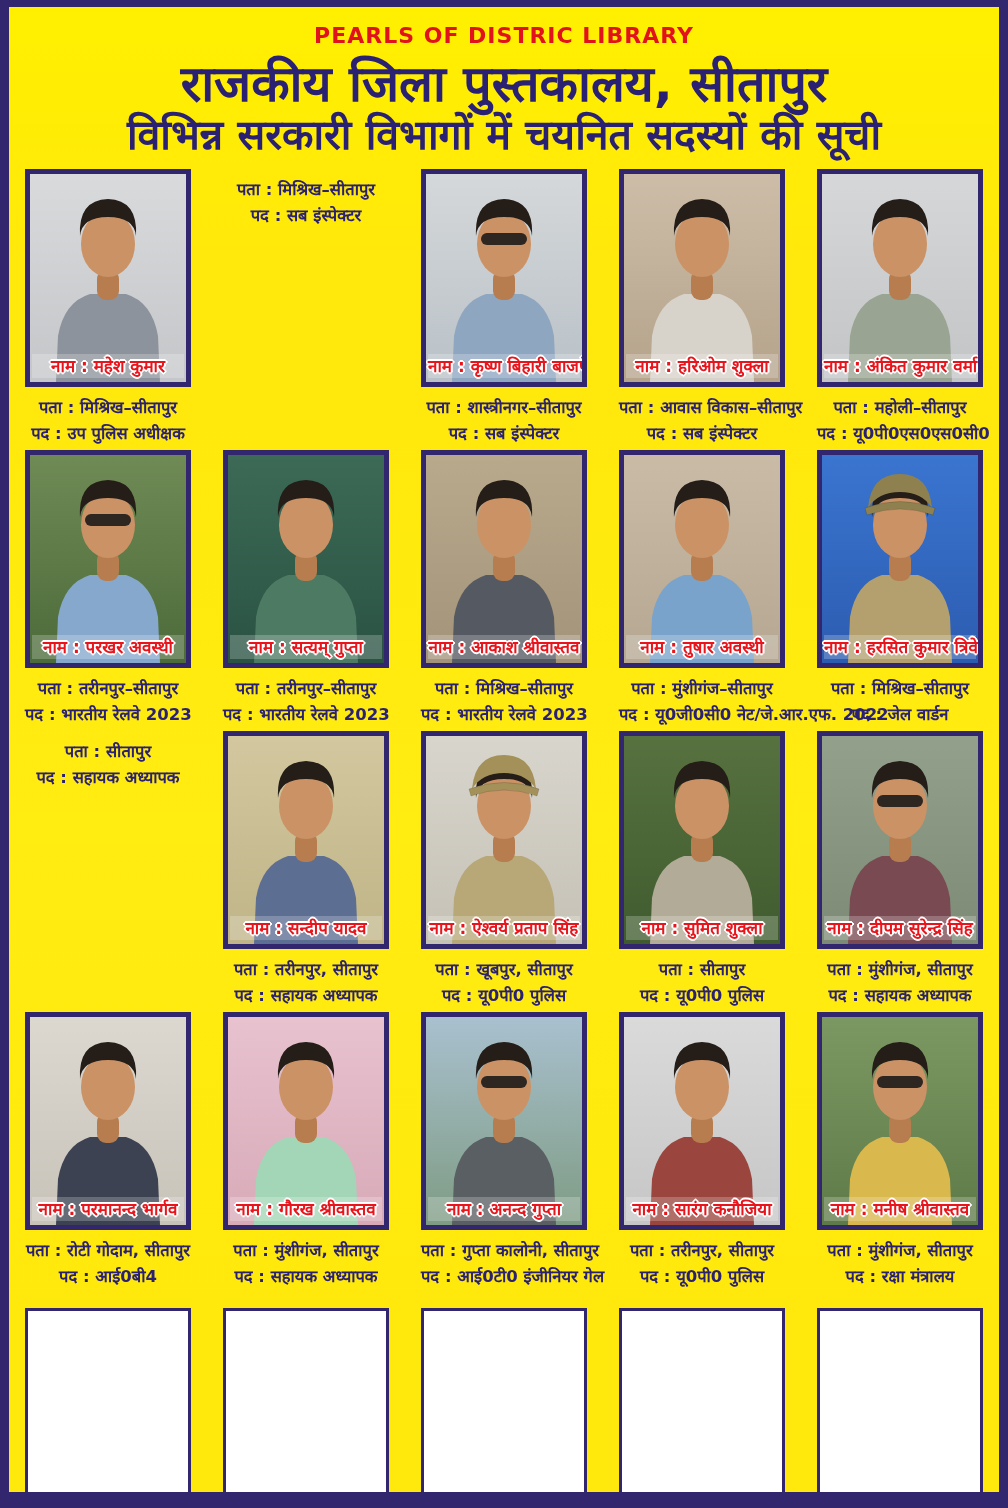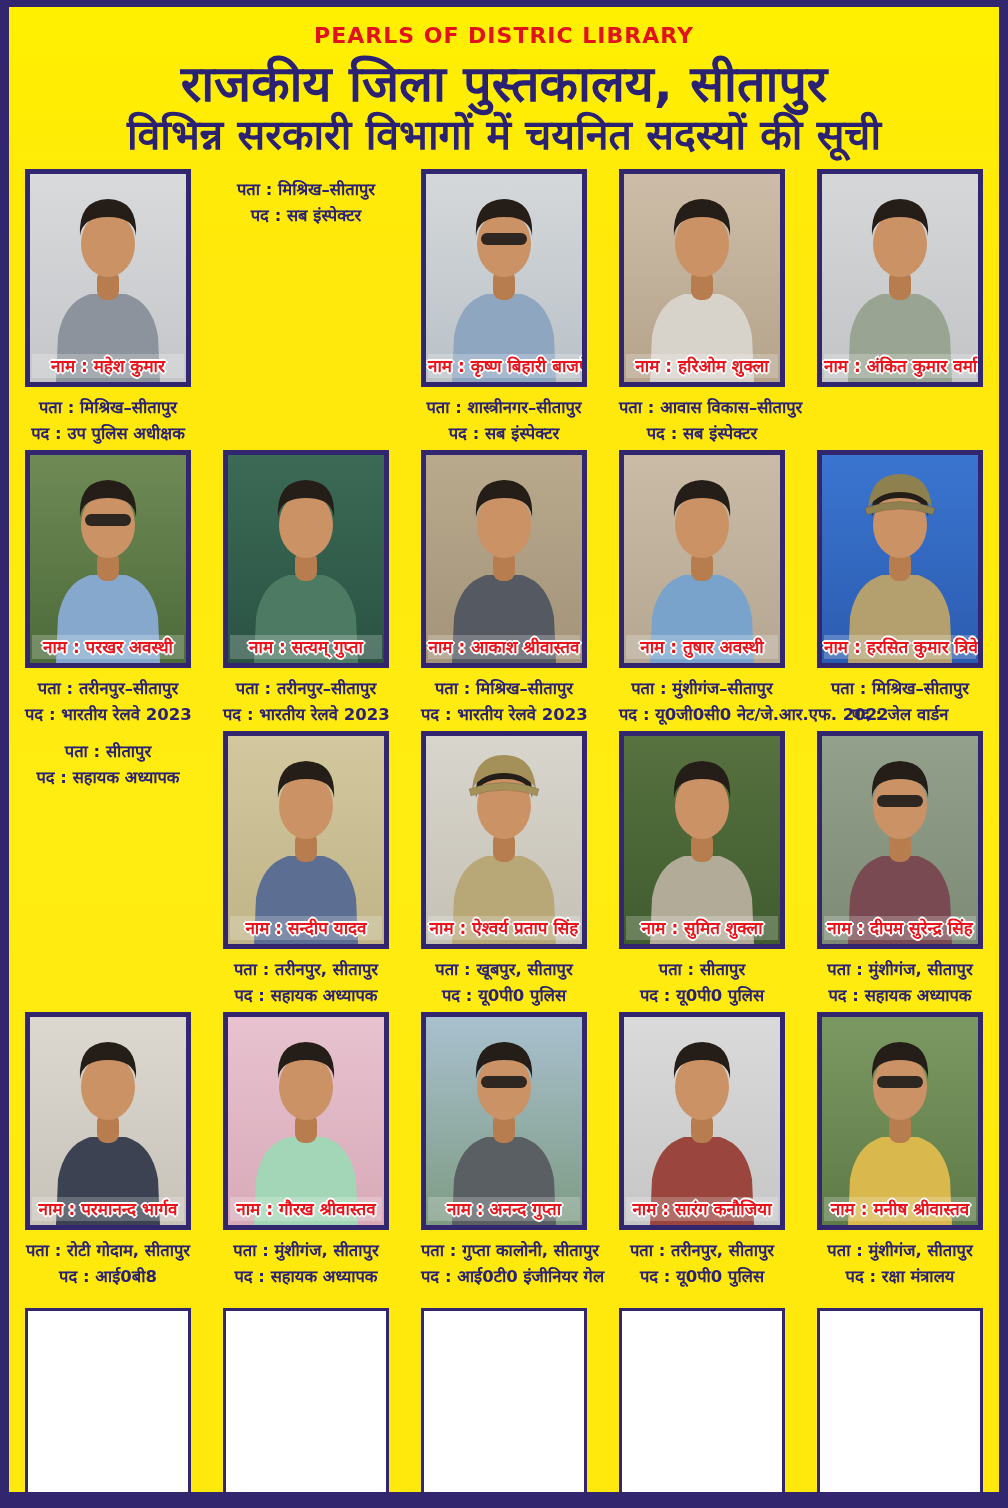--- a/index.html
+++ b/index.html
@@ -149,20 +149,24 @@
             </defs>
     <rect x="0" y="0" width="156" height="208" fill="url(#bg4)"></rect>
     <path d="M26 208 L28 162 Q34 128 60 120 L96 120 Q122 128 128 162 L130 208 Z" fill="#9aa492"></path>
     <rect x="67" y="96" width="22" height="30" rx="9" fill="#b77d4f"></rect>
     <ellipse cx="78" cy="70" rx="27" ry="33" fill="#cb9266"></ellipse>
     <path d="M50 62 Q48 26 78 25 Q108 26 106 62 Q104 43 78 43 Q52 43 50 62 Z" fill="#241d18"></path>
 
   </svg>
           <div class="name-banner">नाम : अंकित कुमार वर्मा</div>
         </div>
+        <div class="info">
+          <div class="info-line">पता : महोली–सीतापुर</div>
+          <div class="info-line">पद : यू0पी0एस0एस0सी0</div>
+        </div>
       </div>
       <div class="cell">
         <div class="photo-frame">
           <svg viewBox="0 0 156 208" preserveAspectRatio="none">
     <defs>
               <linearGradient id="bg5" x1="0" y1="0" x2="0" y2="1">
       <stop offset="0" stop-color="#6f8a55"></stop>
                 <stop offset="1" stop-color="#4c6b3a"></stop>
     </linearGradient>
             </defs>
@@ -385,21 +389,21 @@
     <path d="M26 208 L28 162 Q34 128 60 120 L96 120 Q122 128 128 162 L130 208 Z" fill="#3c4252"></path>
     <rect x="67" y="96" width="22" height="30" rx="9" fill="#b77d4f"></rect>
     <ellipse cx="78" cy="70" rx="27" ry="33" fill="#cb9266"></ellipse>
     <path d="M50 62 Q48 26 78 25 Q108 26 106 62 Q104 43 78 43 Q52 43 50 62 Z" fill="#241d18"></path>
 
   </svg>
           <div class="name-banner">नाम : परमानन्द भार्गव</div>
         </div>
         <div class="info">
           <div class="info-line">पता : रोटी गोदाम, सीतापुर</div>
-          <div class="info-line">पद : आई0बी8</div>
+          <div class="info-line">पद : आई0बी4</div>
         </div>
       </div>
       <div class="cell">
         <div class="photo-frame">
           <svg viewBox="0 0 156 208" preserveAspectRatio="none">
     <defs>
               <linearGradient id="bg16" x1="0" y1="0" x2="0" y2="1">
       <stop offset="0" stop-color="#e8c2cf"></stop>
                 <stop offset="1" stop-color="#d8aab8"></stop>
     </linearGradient>

